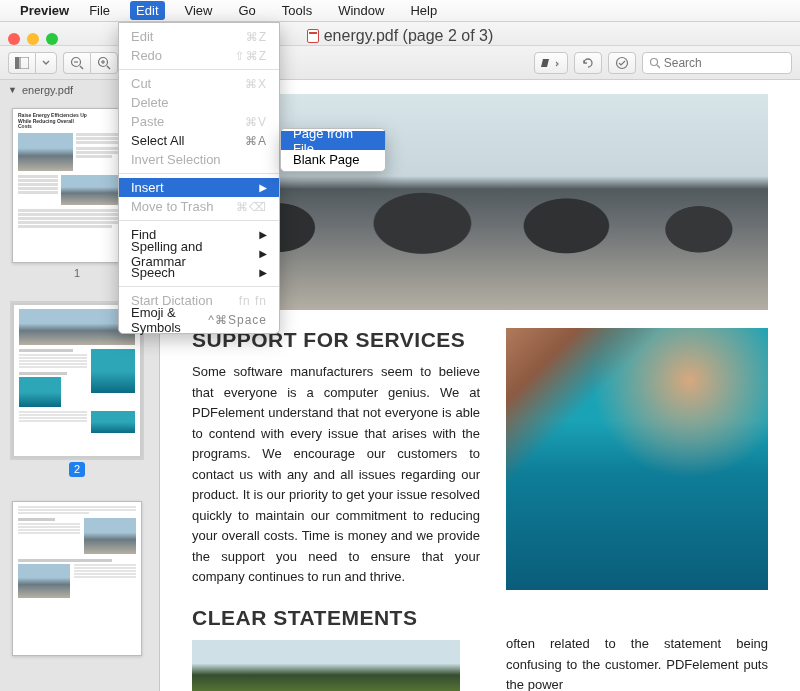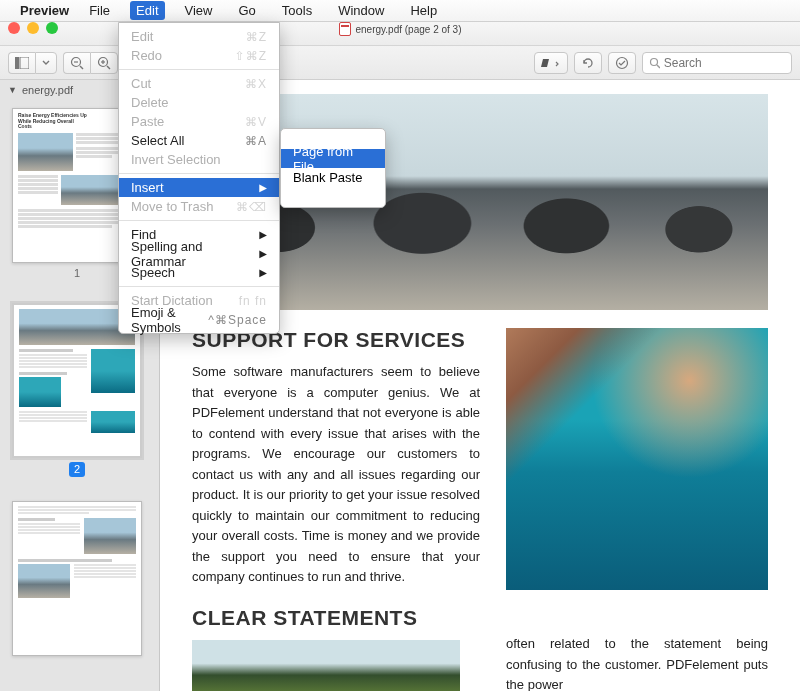--- a/index.html
+++ b/index.html
@@ -4,21 +4,21 @@
   <style>
     * { margin: 0; padding: 0; box-sizing: border-box; font-family: -apple-system, BlinkMacSystemFont, "Helvetica Neue", Arial, sans-serif; }
     body { width: 800px; height: 691px; overflow: hidden; background: #fff; position: relative; }
 
     .menubar { height: 22px; background: linear-gradient(#fdfdfd,#f3f3f3); border-bottom:1px solid #d0d0d0; display:flex; align-items:center; padding:0 8px; font-size:13px; color:#222; position:relative; z-index:100; }
     .menubar .apple { margin-right:12px; font-size:14px; }
     .menubar .app-name { font-weight:600; margin-right:14px; }
     .menubar .mitem { margin-right:14px; padding:2px 6px; border-radius:3px; cursor:default; }
     .menubar .mitem.active { background:#2a6fd6; color:#fff; }
 
-    .titlebar { height:24px; background:linear-gradient(#f6f6f6,#ececec); border-bottom:1px solid #d5d5d5; display:flex; align-items:flex-start; justify-content:center; position:relative; font-size:10px; color:#444; }
+    .titlebar { height:24px; background:linear-gradient(#f6f6f6,#ececec); border-bottom:1px solid #d5d5d5; display:flex; align-items:flex-end; justify-content:center; position:relative; font-size:16px; color:#444; }
     .traffic { position:absolute; left:8px; display:flex; gap:7px; }
     .tlight { width:12px; height:12px; border-radius:50%; }
     .tlight.red{background:#ff5f57;} .tlight.yellow{background:#febc2e;} .tlight.green{background:#28c840;}
     .titlebar .doc-icon { width:12px; height:14px; background:#fff; border:1px solid #d04444; border-radius:2px; display:inline-block; margin-right:5px; position:relative; }
     .titlebar .doc-icon::after { content:""; position:absolute; top:2px; left:1px; right:1px; height:2px; background:#d04444; }
     .titlebar .wtitle { display:flex; align-items:center; }
 
     .toolbar { height:34px; background:linear-gradient(#f3f3f3,#e9e9e9); border-bottom:1px solid #cfcfcf; display:flex; align-items:center; padding:0 8px; gap:6px; font-size:12px; color:#555; }
     .tbtn { height:22px; border:1px solid #c8c8c8; background:linear-gradient(#fdfdfd,#efefef); border-radius:4px; display:flex; align-items:center; justify-content:center; padding:0 6px; min-width:26px; }
     .tbtn-group { display:flex; }
@@ -66,21 +66,21 @@
     
     .menu { position:absolute; top:22px; left:118px; width:162px; background:#fff; border:1px solid #bdbdbd; border-radius:0 0 5px 5px; box-shadow:0 6px 18px rgba(0,0,0,0.25); z-index:200; font-size:13px; padding:4px 0; }
     .menu .mi { display:flex; align-items:center; justify-content:space-between; padding:2px 12px; color:#222; cursor:default; height:19px; }
     .menu .mi.dis { color:#b0b0b0; }
     .menu .mi.hl { background:#2a6fd6; color:#fff; }
     .menu .sep { height:1px; background:#e0e0e0; margin:4px 0; }
     .menu .sc { font-size:12px; color:#8a8a8a; letter-spacing:1px; }
     .menu .mi.dis .sc { color:#d4d4d4; }
     .menu .arrow { font-size:10px; }
 
-    .submenu { position:absolute; top:128px; left:280px; width:106px; background:#fff; border:1px solid #bdbdbd; border-radius:5px; box-shadow:0 6px 18px rgba(0,0,0,0.25); z-index:201; font-size:13px; padding:20px 0; }
+    .submenu { position:absolute; top:128px; left:280px; width:106px; background:#fff; border:1px solid #bdbdbd; border-radius:5px; box-shadow:0 6px 18px rgba(0,0,0,0.25); z-index:201; font-size:13px; padding:2px 0; }
     .submenu .mi { padding:2px 12px; height:19px; display:flex; align-items:center; }
     .submenu .mi.hl { background:#2a6fd6; color:#fff; }
 
     svg { display:block; }
   </style>
 </head>
 <body>
 
 <div class="menubar">
   <span class="apple"></span>
@@ -360,15 +360,15 @@
       <span>Emoji &amp; Symbols</span>
       <span class="sc">^⌘Space</span>
     </div>
 </div>
 
 <div class="submenu">
   <div class="mi hl">
       <span>Page from File…</span>
     </div>
   <div class="mi">
-      <span>Blank Paste</span>
+      <span>Blank Page</span>
     </div>
 </div>
 
 </body></html>

